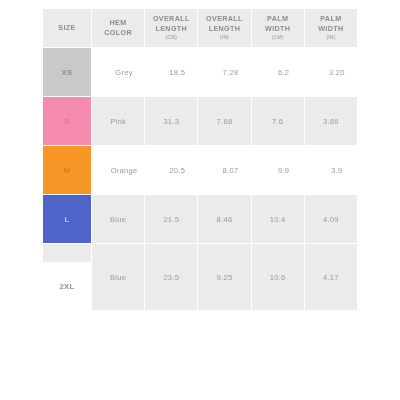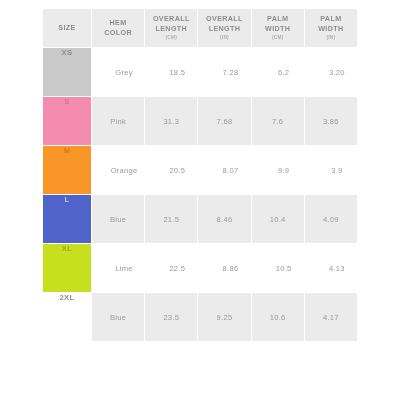--- a/index.html
+++ b/index.html
@@ -75,20 +75,21 @@
   .col-size { width: 48px; }
   .size-cell {
     font-weight: bold;
     font-size: 7.6px;
     letter-spacing: 0.4px;
   }
   .swatch {
     width: 100%;
     height: 48px;
     display: flex;
+    align-items: center;
     justify-content: center;
     box-sizing: border-box;
   }
   .swatch-white {
     background: #ffffff;
   }
 </style>
 </head>
 <body>
 
@@ -175,35 +176,23 @@
             <div class="swatch size-cell" style="background: rgb(80, 99, 200); color: rgb(197, 203, 236);">
               <span>L</span>
             </div>
           </td>
           <td>Blue</td>
           <td>21.5</td>
           <td>8.46</td>
           <td>10.4</td>
           <td>4.09</td>
         </tr>
-        <tr class="row-odd">
-          <td style="padding: 0px;">
-            <div class="swatch size-cell" style="background: rgb(198, 224, 32); color: rgb(156, 176, 24);">
-              <span>XL</span>
-            </div>
-          </td>
-          <td>Lime</td>
-          <td>22.5</td>
-          <td>8.86</td>
-          <td>10.5</td>
-          <td>4.13</td>
-        </tr>
         <tr class="row-even">
           <td style="padding: 0px;">
-            <div class="swatch size-cell swatch-white" style="background: rgb(255, 255, 255); color: rgb(141, 141, 141);">
+            <div class="swatch size-cell swatch-white" style="background: rgb(255, 255, 255); color: rgb(141, 141, 141); margin-top: 18px;">
               <span>2XL</span>
             </div>
           </td>
           <td>Blue</td>
           <td>23.5</td>
           <td>9.25</td>
           <td>10.6</td>
           <td>4.17</td>
         </tr>
       </tbody>

